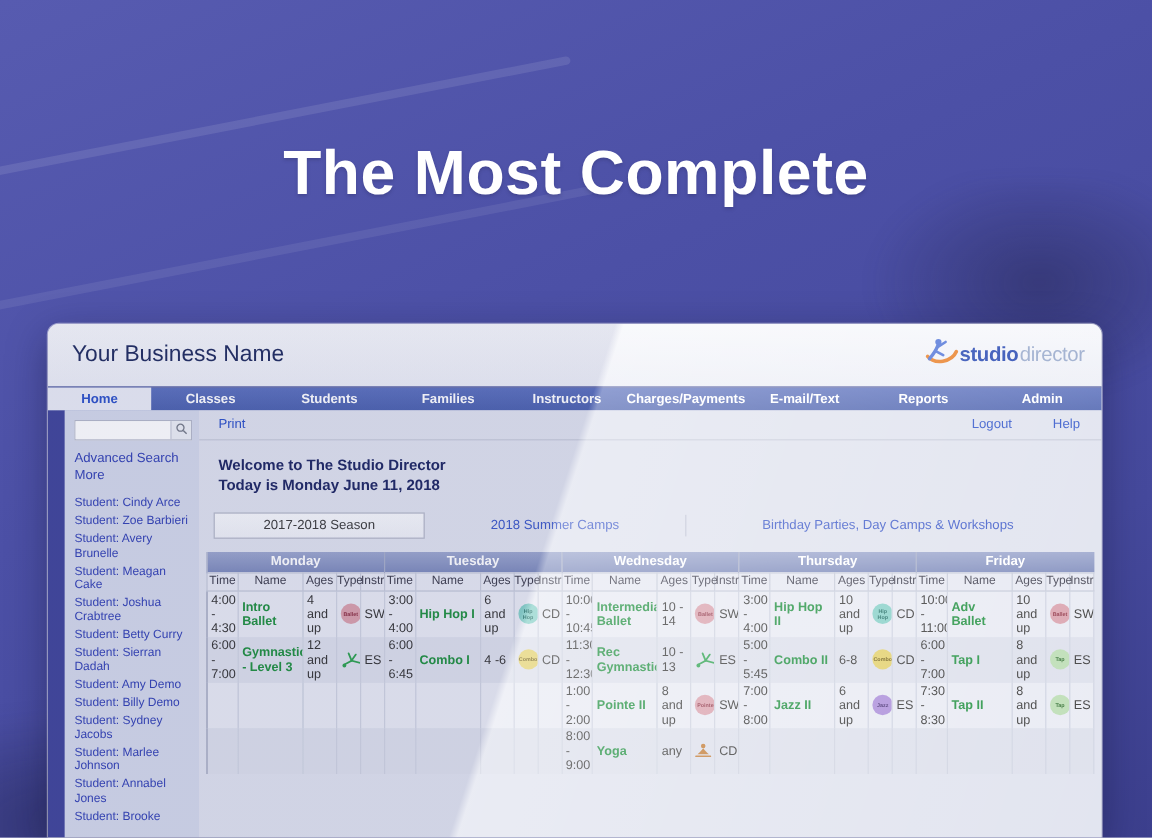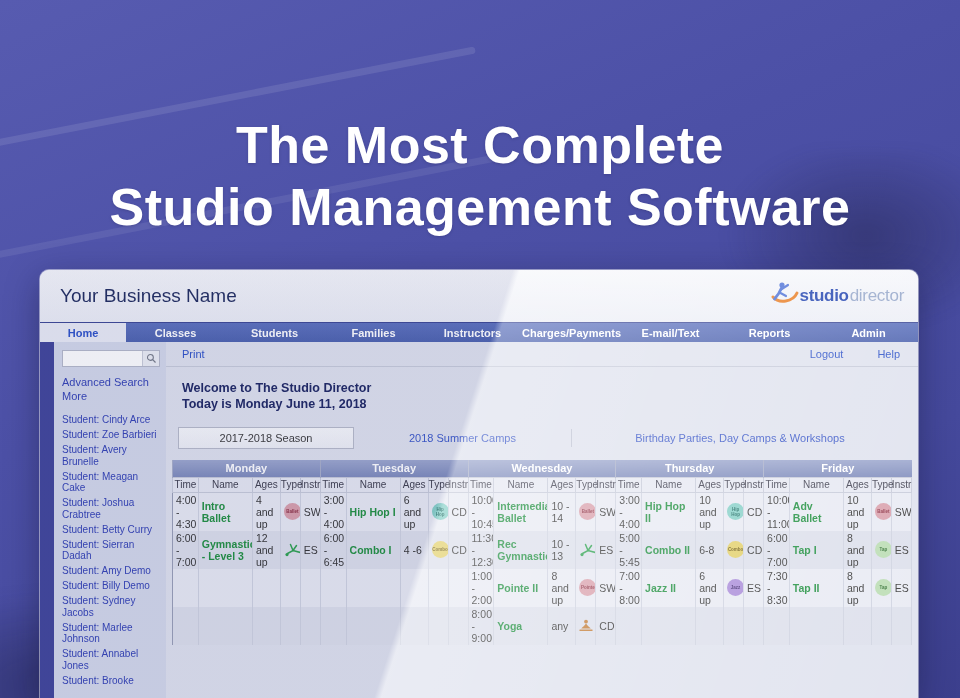--- a/index.html
+++ b/index.html
@@ -95,21 +95,20 @@
 
 <div>
   <div class="bg-shape barre-a"></div>
   <div class="bg-shape barre-b"></div>
   <div class="bg-shape figure-right"></div>
   <div class="bg-shape kids-left"></div>
 </div>
 
 <div class="hero">
   <div>The Most Complete</div>
-  <div>Studio Management Software</div>
 </div>
 
 <div class="window">
 
   <div class="app-header">
     <div class="business-name">Your Business Name</div>
     <div class="logo">
       <span class="type-icon">
         <svg width="30" height="26" viewBox="0 0 30 26">
           <path d="M4 16 C 10 23 24 21 28 12" stroke="#e87a1e" stroke-width="3" fill="none" stroke-linecap="round"></path>

